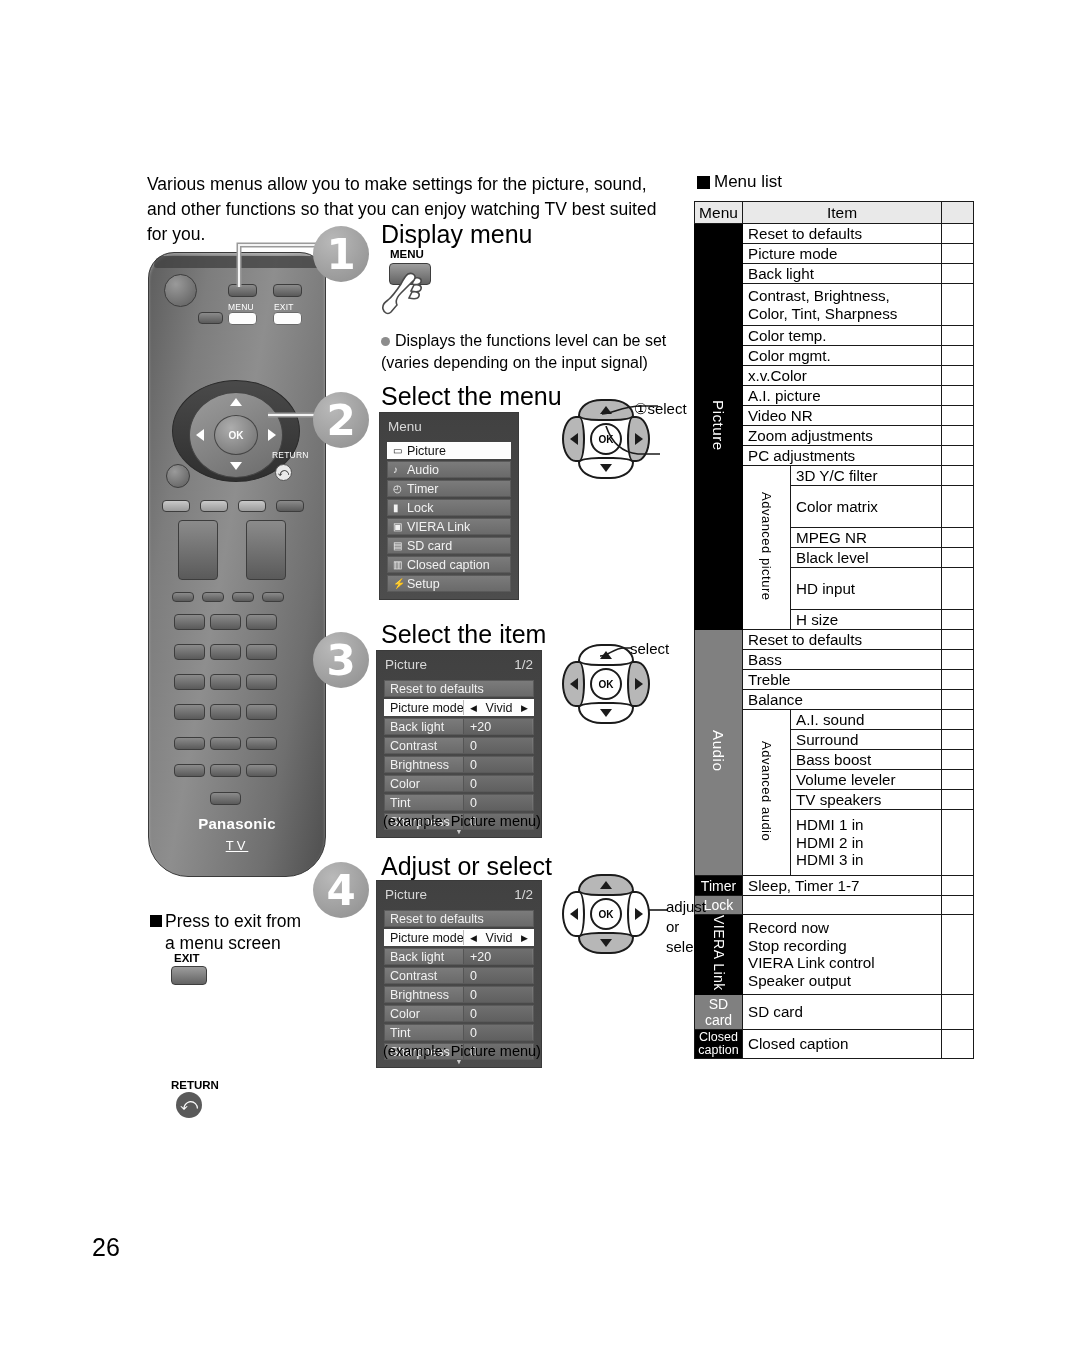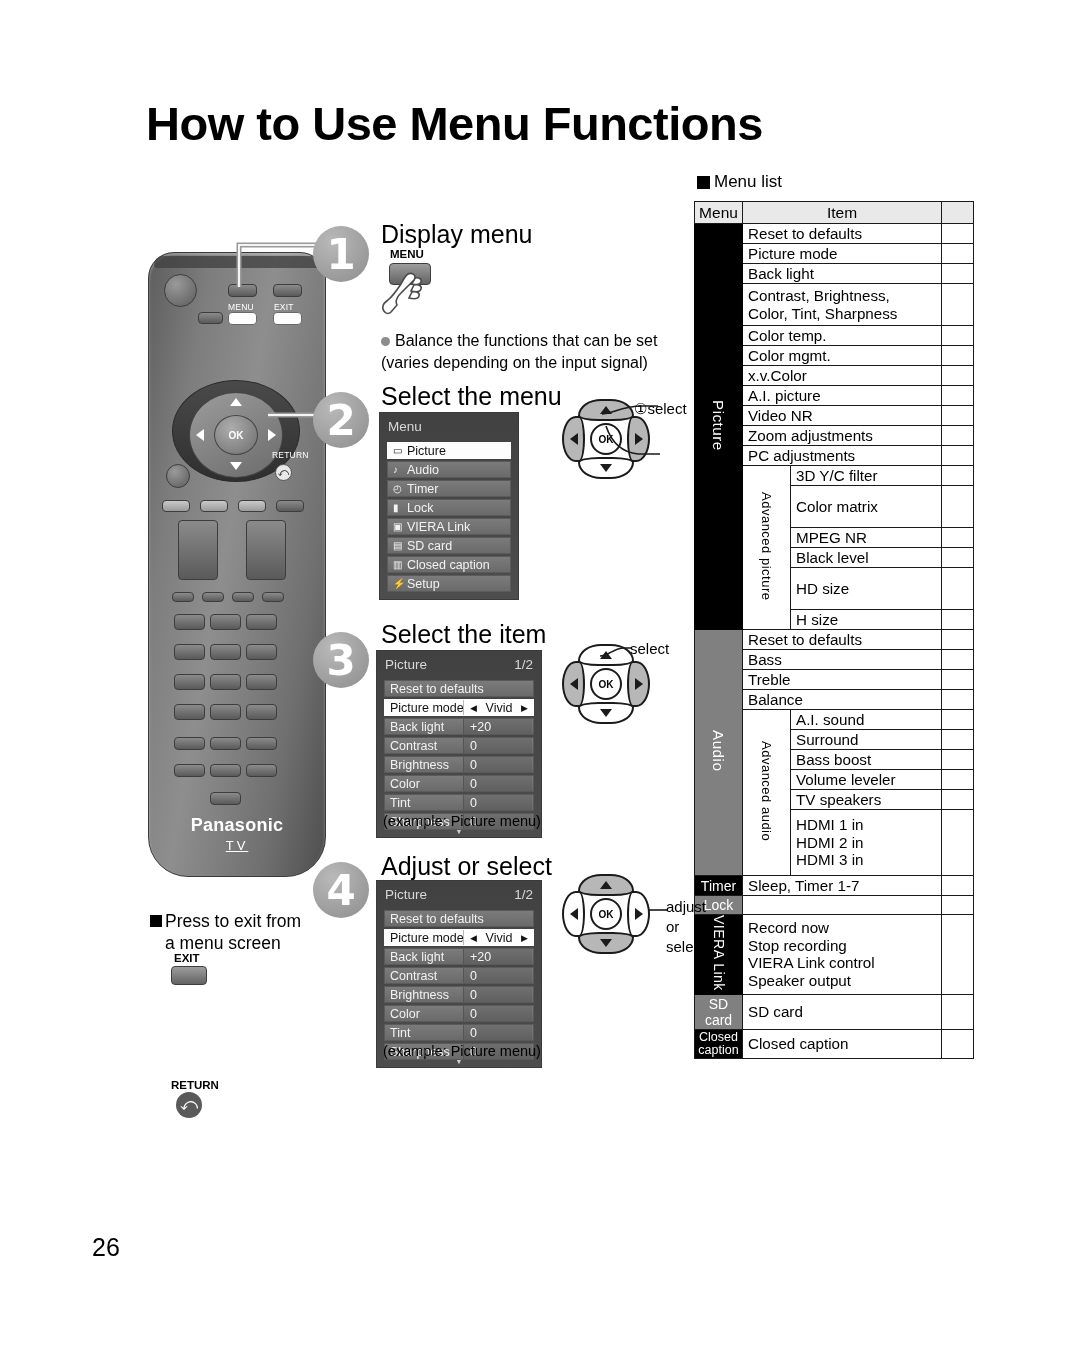--- a/index.html
+++ b/index.html
@@ -101,21 +101,21 @@
     position:absolute; border-radius:50%;
     background:radial-gradient(circle at 35% 30%,#9a9a9a,#5b5b5b);
     border:1px solid #3d3d3d;
   }
   .lbl {
     position:absolute; color:#fff; font-size:8.5px; letter-spacing:.2px;
     font-family:"Liberation Sans", sans-serif;
   }
   .brand {
     position:absolute; width:100%; text-align:center; color:#fff;
-    font-weight:bold; font-size:18px; letter-spacing:.3px;
+    font-weight:bold; font-size:15px; letter-spacing:.3px;
   }
   .brand.tv { font-weight:normal; font-size:13px; letter-spacing:3px;text-decoration:underline; }
 
   
   .ring-outer{
     position:absolute; left:24px; top:128px; width:128px; height:102px;
     border-radius:50%;
     background:linear-gradient(#4a4a4a,#2f2f2f);
     border:1px solid #2a2a2a;
   }
@@ -233,21 +233,21 @@
   
   .hand { position:absolute; }
 
   #pagenum { position:absolute; left:92px; top:1233px; font-size:25px; }
 </style>
 </head>
 <body>
 
 <div class="page">
 
-  <div id="title">How to Use Menu Functions</div>
+  <div id="intro">Various menus allow you to make settings for the picture, sound, and other functions so that you can enjoy watching TV best suited for you.</div>
 
   <div id="menulist-head">
     <span class="sqbullet"></span>
     <span>Menu list</span>
   </div>
 
   <table id="menutable">
     <colgroup>
       <col class="col-menu">
         <col class="col-sub">
@@ -316,21 +316,21 @@
         </tr>
         <tr>
           <td class="item" colspan="1">MPEG NR</td>
           <td></td>
         </tr>
         <tr>
           <td class="item" colspan="1">Black level</td>
           <td></td>
         </tr>
         <tr>
-          <td class="item tall2" colspan="1" style="height: 42px;">HD size</td>
+          <td class="item tall2" colspan="1" style="height: 42px;">HD input</td>
           <td></td>
         </tr>
         <tr>
           <td class="item" colspan="1">H size</td>
           <td></td>
         </tr>
         <tr>
           <td rowspan="10" class="cat cat-gray"><span class="vert">Audio</span></td>
           <td class="item" colspan="2">Reset to defaults</td>
           <td></td>
@@ -483,21 +483,21 @@
   <div class="keycap" style="left:389px;top:263px;width:42px;height:22px;"></div>
   <svg class="hand" style="left:381px;top:268px;width:48px;height:52px;" viewBox="0 0 48 52">
     <g fill="#ffffff" stroke="#4a4a4a" stroke-width="1.6">
       <path d="M34,10 C38,9 41,11 40,14 C39,17 34,17 31,16 Z"></path>
       <path d="M33,17 C38,16 41,18 40,21 C39,24 34,24 30,23 Z"></path>
       <path d="M31,24 C36,23 39,25 38,28 C37,31 32,31 28,30 Z"></path>
       <path d="M27,6 C32,4 36,8 33,12 L20,25 C17,28 14,33 16,37 L10,44 C7,47 3,45 2,41 C1,37 4,34 7,32 C12,28 16,22 20,16 C22,12 24,8 27,6 Z"></path>
     </g>
   </svg>
   <div style="position:absolute;left:381px;top:330px;width:300px;font-size:16px;line-height:1.35;">
-    <span style="display:inline-block;width:9px;height:9px;border-radius:50%;background:#8c8c8c;margin-right:5px;"></span><span>Balance the functions that can be set</span><br>
+    <span style="display:inline-block;width:9px;height:9px;border-radius:50%;background:#8c8c8c;margin-right:5px;"></span><span>Displays the functions level can be set</span><br>
     <span style="margin-left:0px;">(varies depending on the input signal)</span>
   </div>
 
   <div class="stepnum" style="left:313px;top:392px;">2</div>
   <div class="steptitle" style="left:381px;top:382px;">Select the menu</div>
 
   <div class="osd" id="osd-menu" style="left:379px;top:412px;width:140px;">
     <div class="osd-title">
       <span>Menu</span>
     </div>

